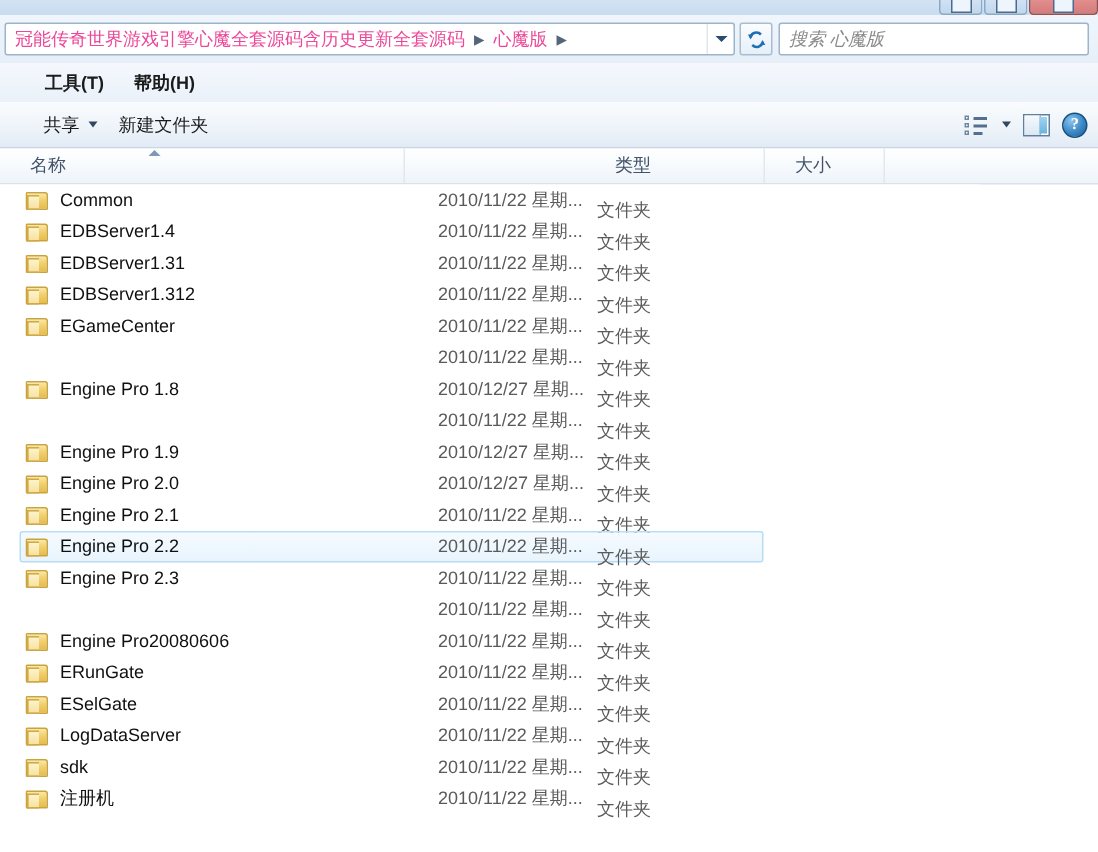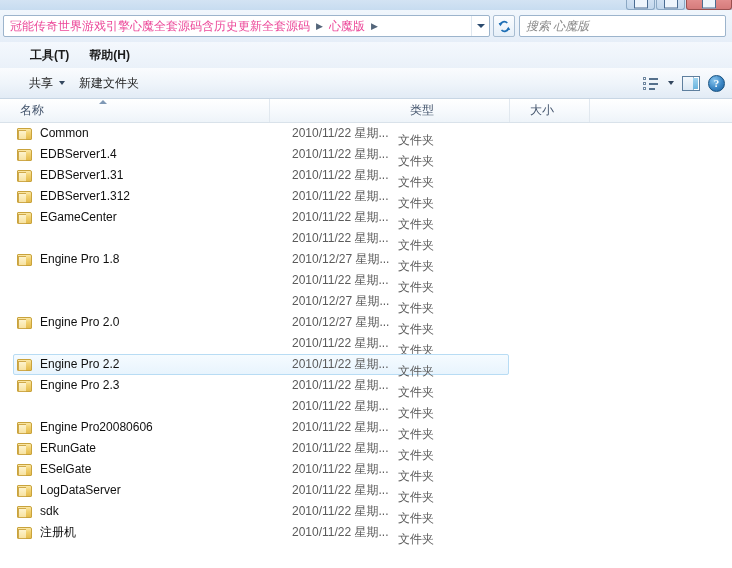--- a/index.html
+++ b/index.html
@@ -567,39 +567,53 @@
         <div class="cell c-size"></div>
       </div>
       <div class="row">
         <div class="selband"></div>
         <div class="cell c-date">2010/11/22 星期...</div>
         <div class="cell c-type">文件夹</div>
         <div class="cell c-size"></div>
       </div>
       <div class="row">
         <div class="selband"></div>
+        <div class="cell c-name">
+          <span class="foldericon">
+            <span class="back"></span>
+            <span class="front"></span>
+          </span>
+          <span class="namelabel">Engine Pro 1.9</span>
+        </div>
         <div class="cell c-date">2010/12/27 星期...</div>
         <div class="cell c-type">文件夹</div>
         <div class="cell c-size"></div>
       </div>
       <div class="row">
         <div class="selband"></div>
         <div class="cell c-name">
           <span class="foldericon">
             <span class="back"></span>
             <span class="front"></span>
           </span>
           <span class="namelabel">Engine Pro 2.0</span>
         </div>
         <div class="cell c-date">2010/12/27 星期...</div>
         <div class="cell c-type">文件夹</div>
         <div class="cell c-size"></div>
       </div>
       <div class="row">
         <div class="selband"></div>
+        <div class="cell c-name">
+          <span class="foldericon">
+            <span class="back"></span>
+            <span class="front"></span>
+          </span>
+          <span class="namelabel">Engine Pro 2.1</span>
+        </div>
         <div class="cell c-date">2010/11/22 星期...</div>
         <div class="cell c-type">文件夹</div>
         <div class="cell c-size"></div>
       </div>
       <div class="row hover">
         <div class="selband"></div>
         <div class="cell c-name">
           <span class="foldericon">
             <span class="back"></span>
             <span class="front"></span>

